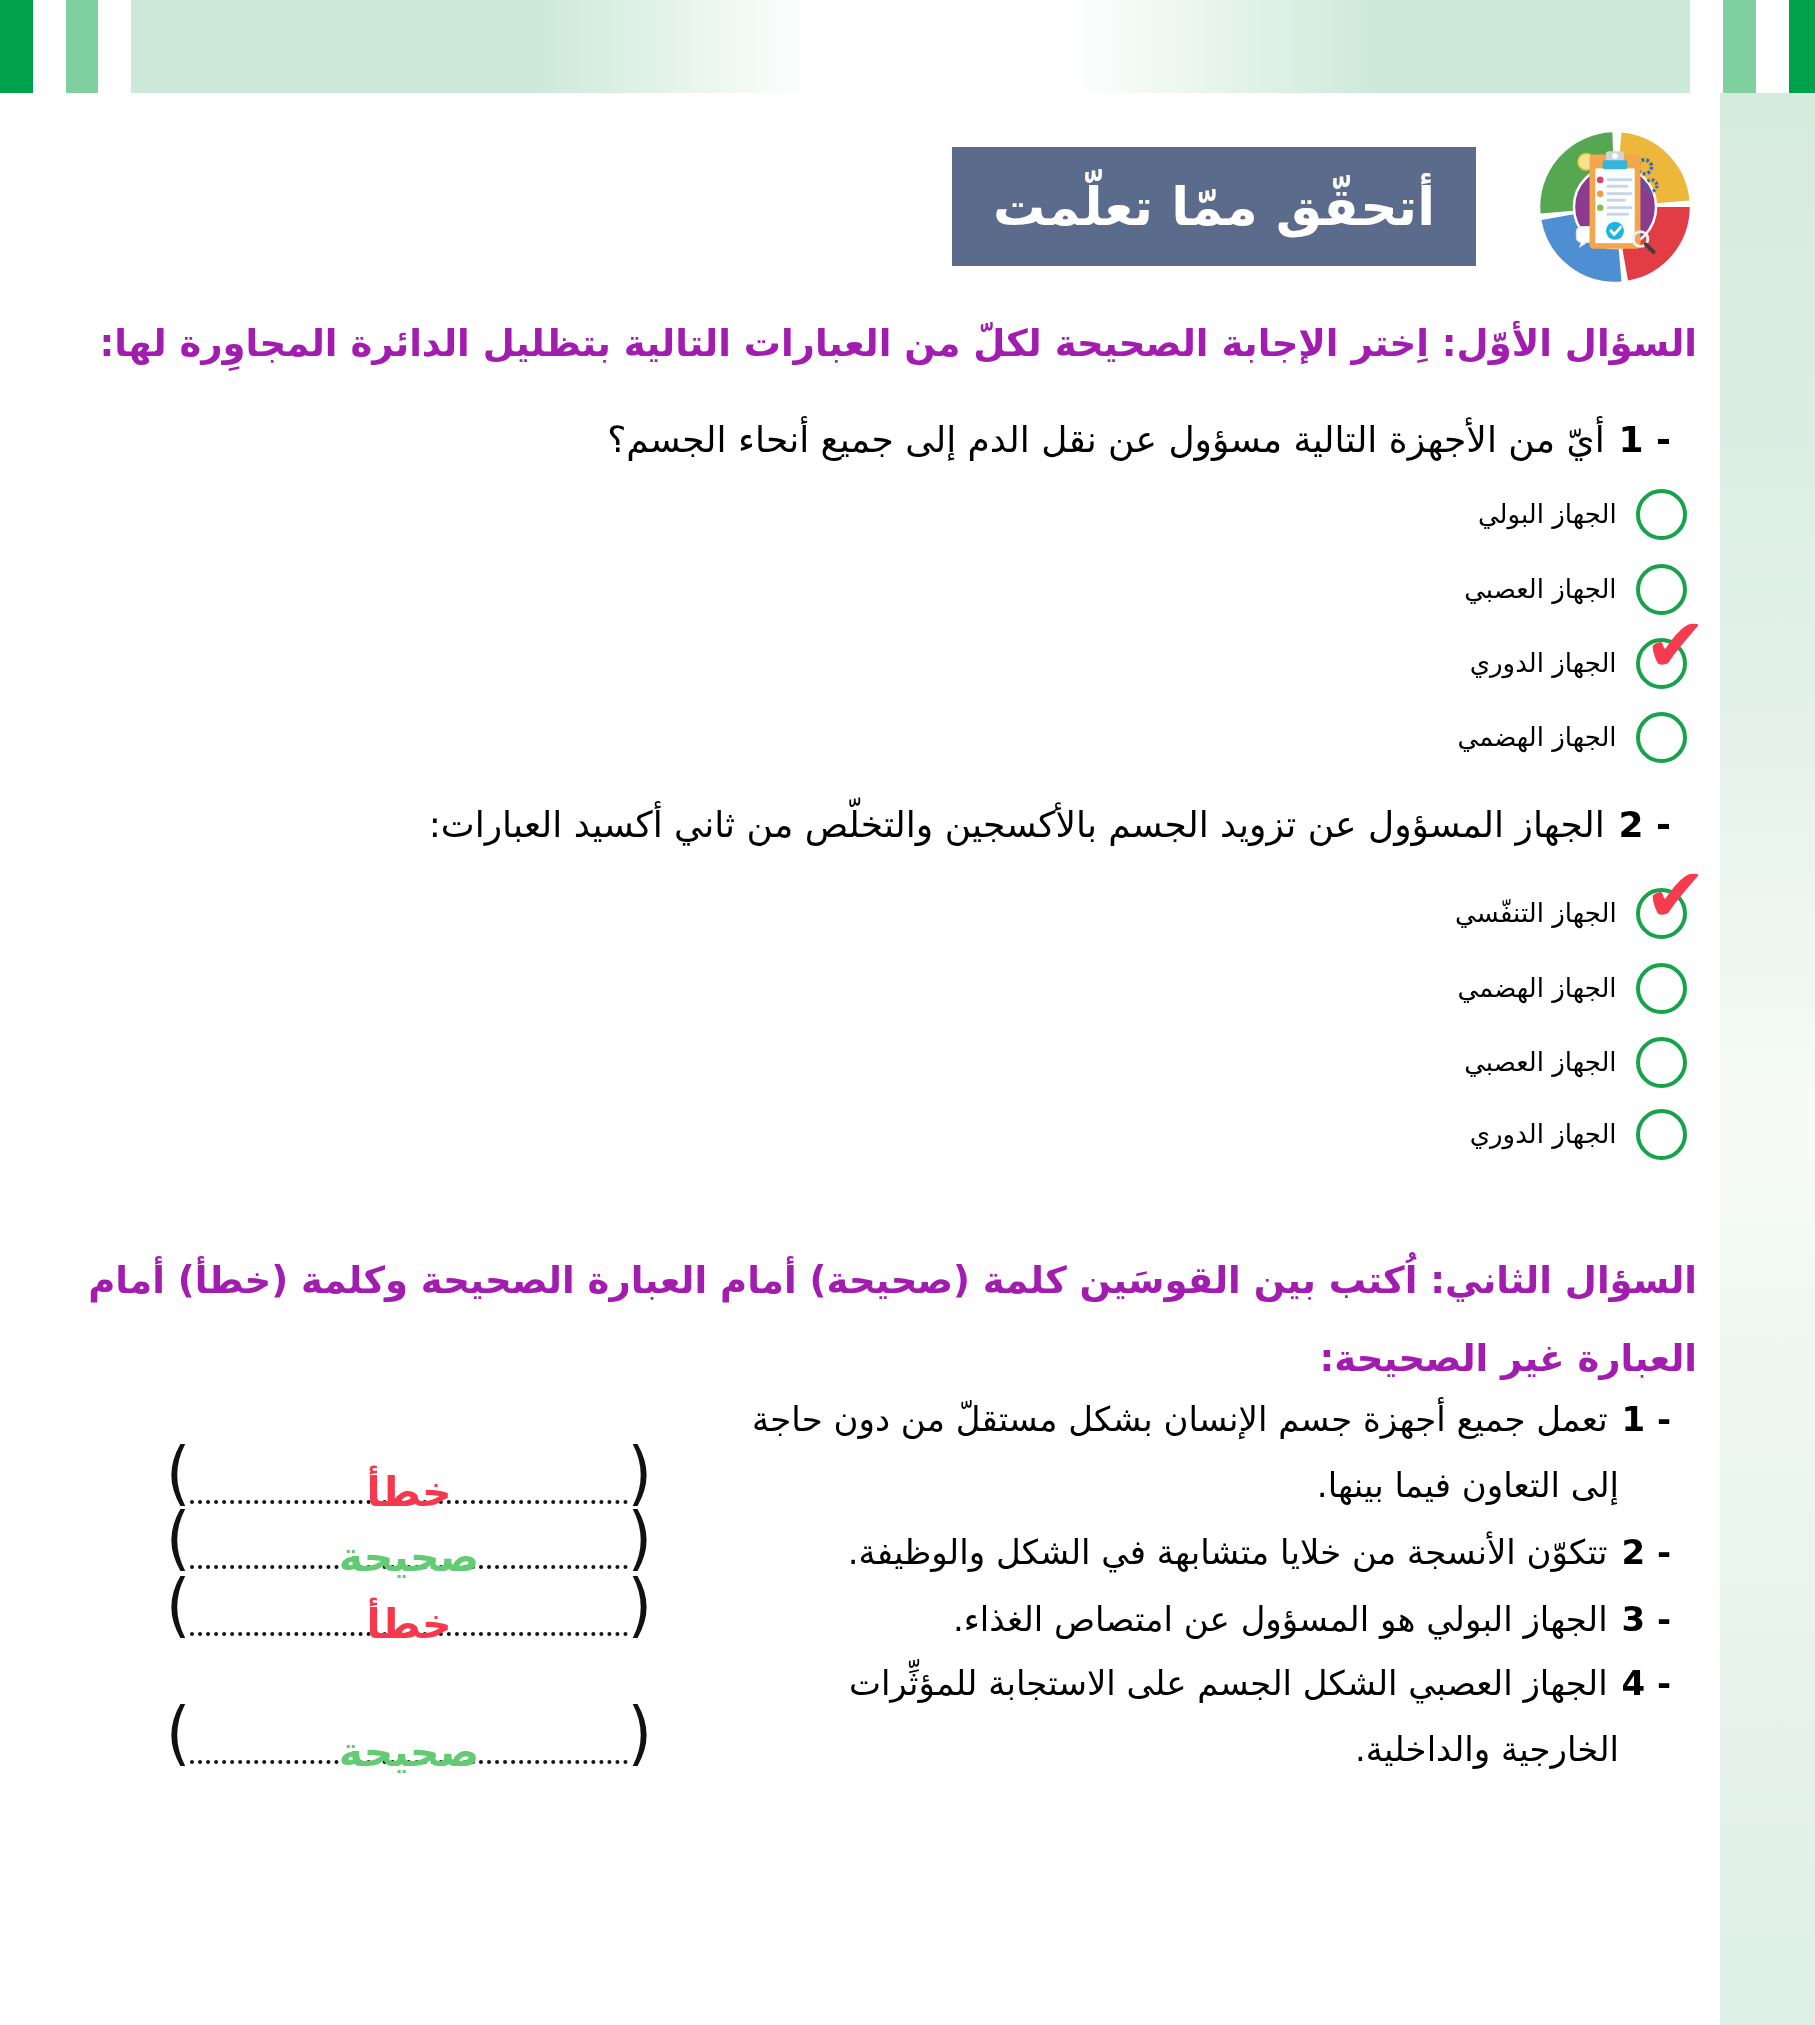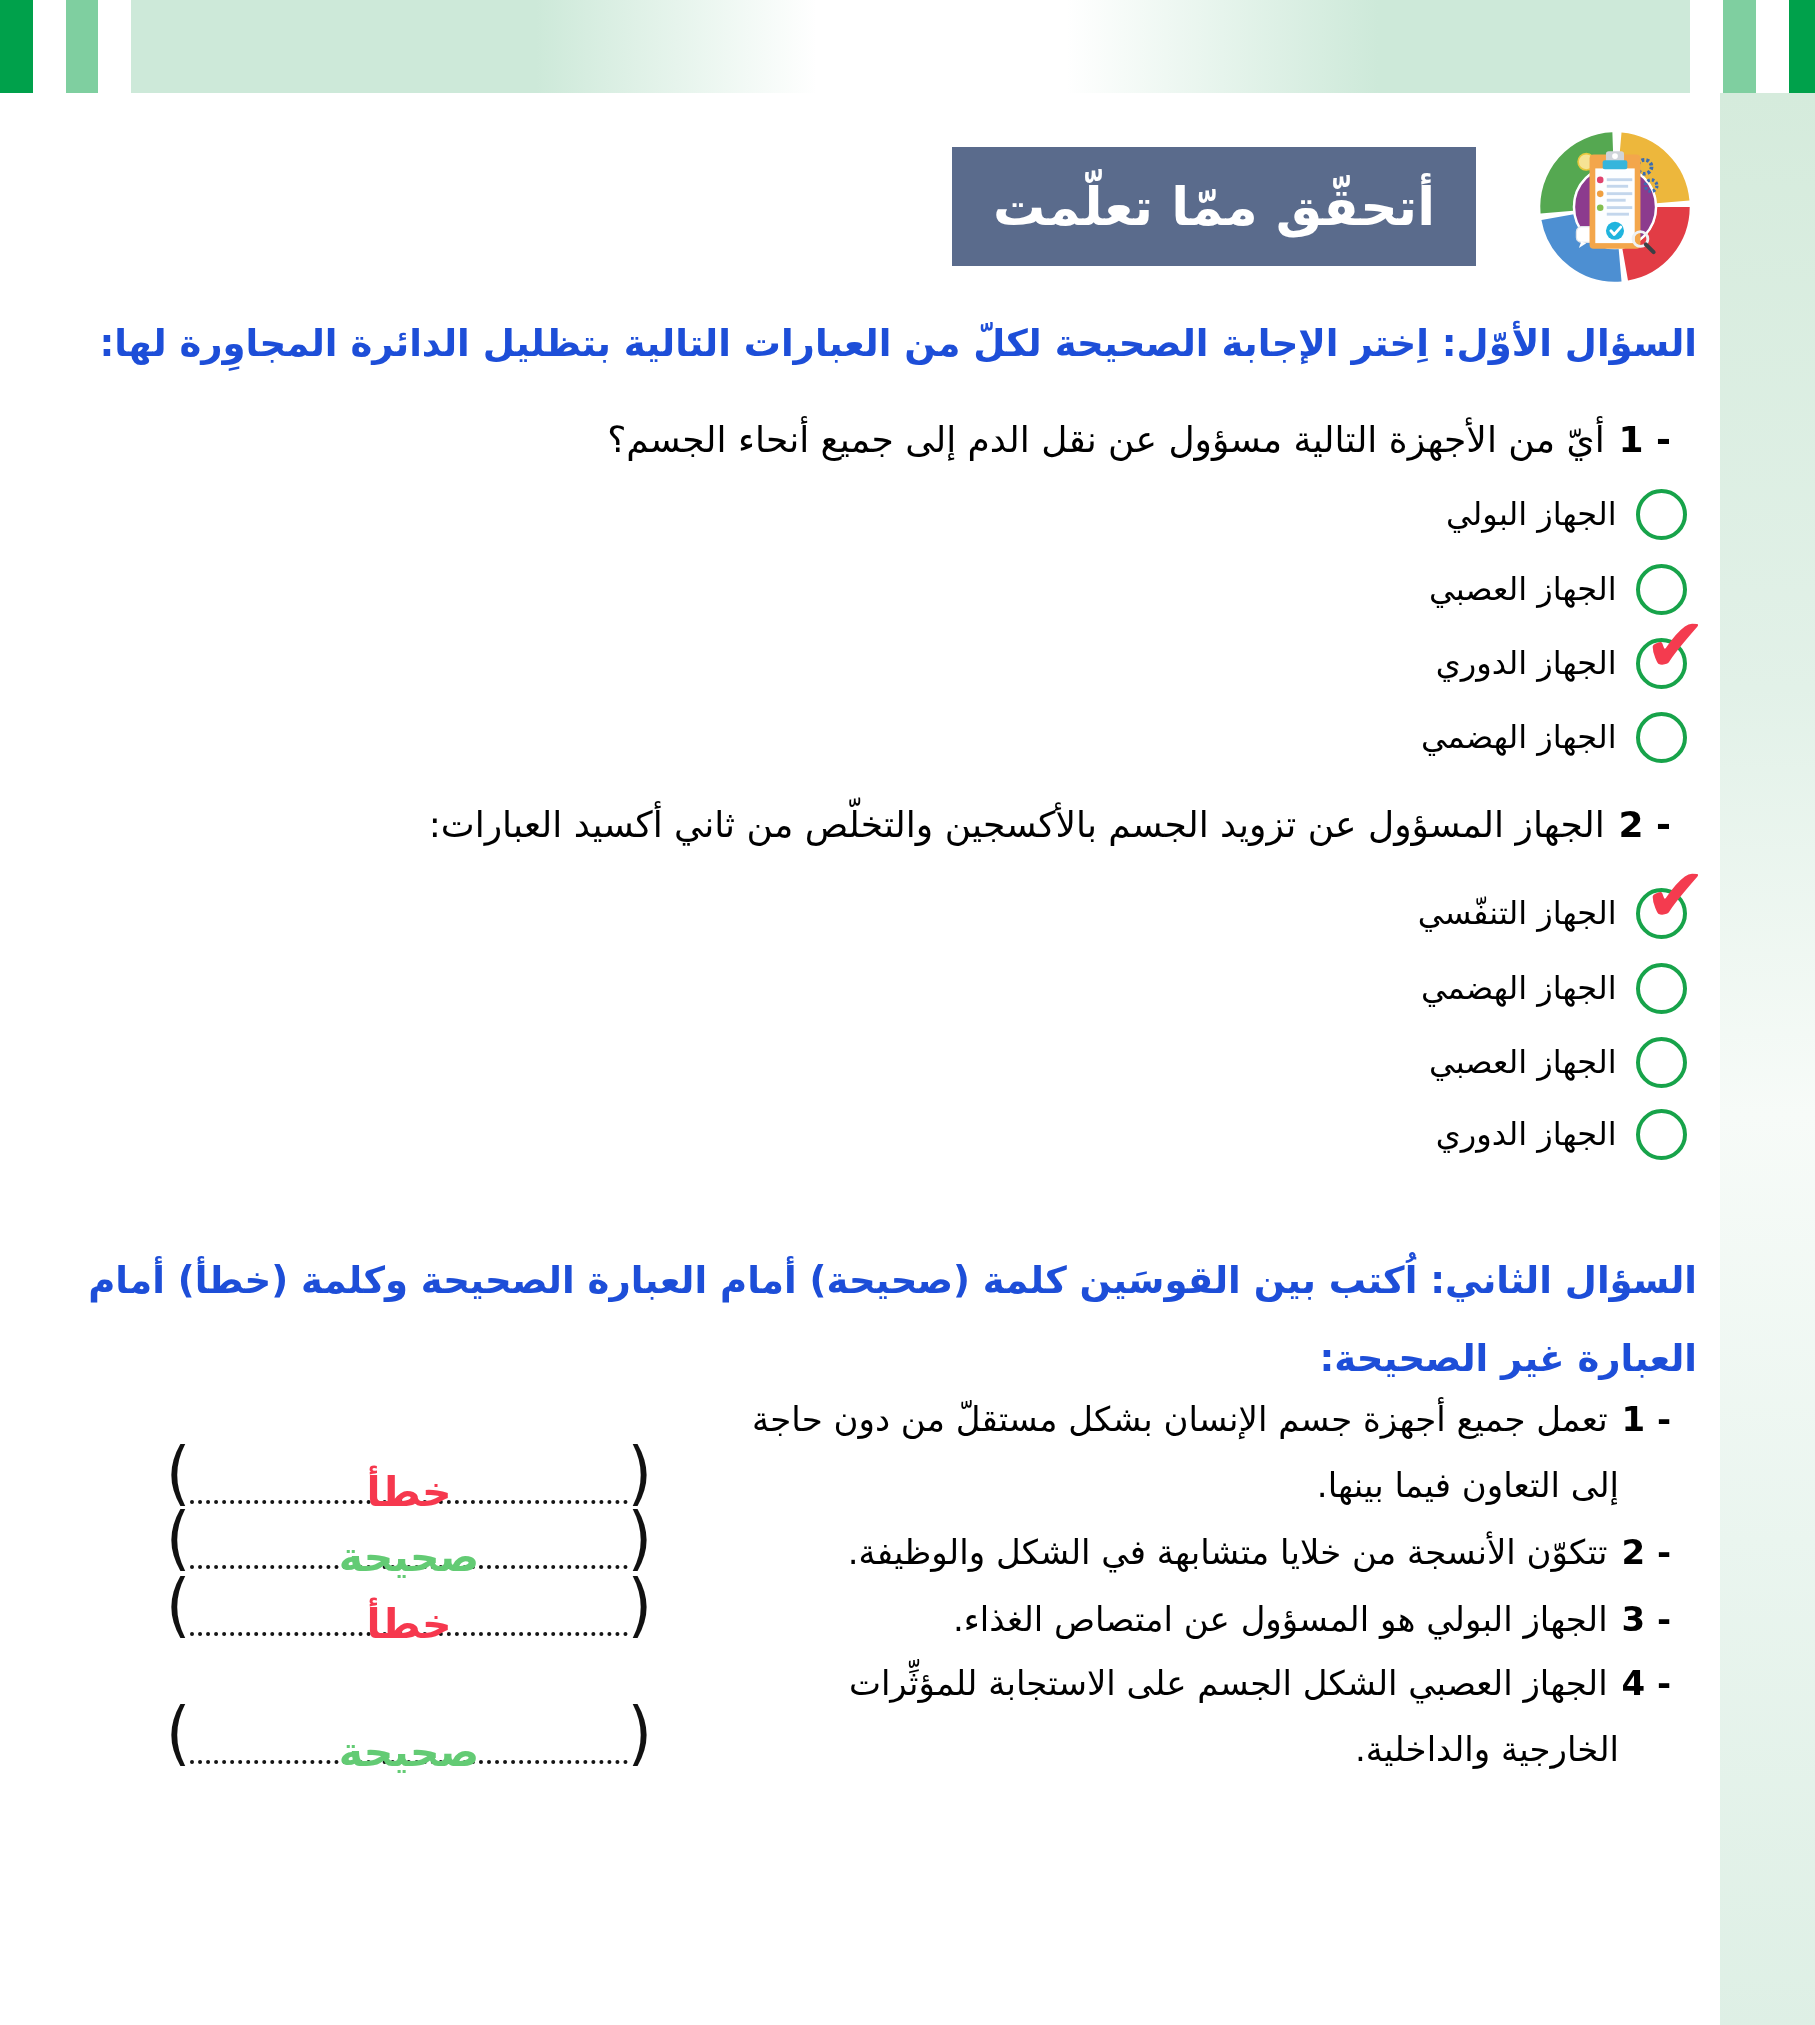--- a/index.html
+++ b/index.html
@@ -19,31 +19,31 @@
   .stripe.mid-r{left:1723px;width:33px;background:#7fcfa0;}
   .stripe.dark-r{left:1789px;width:26px;background:#00a14b;}
   .side-strip{position:absolute;left:1720px;top:93px;width:95px;height:2127px;
     background:linear-gradient(180deg,#d5ebdc 0%,#e2f1e8 28%,#f7fbf8 48%,#eaf5ef 68%,#d9ede1 100%);}
   
   .banner{position:absolute;left:952px;top:147px;width:524px;height:119px;
     background:#5a6b8c;display:flex;align-items:center;justify-content:center;}
   .banner-title{color:#ffffff;font-size:52px;font-weight:700;white-space:nowrap;line-height:1;}
   .badge{position:absolute;left:1537px;top:129px;width:156px;height:156px;}
   
-  .h-line{position:absolute;right:118px;font-size:37px;font-weight:700;color:#1d4ed8;white-space:nowrap;direction:rtl;}
+  .h-line{position:absolute;right:118px;font-size:37px;font-weight:700;color:#a21caf;white-space:nowrap;direction:rtl;}
   .item-line{position:absolute;right:144px;font-size:36px;font-weight:400;color:#000;white-space:nowrap;direction:rtl;display:flex;gap:13.8px;}
   .item-line .num{font-weight:700;direction:ltr;}
   .stmt-line{position:absolute;right:144px;font-size:34px;font-weight:400;color:#000;white-space:nowrap;direction:rtl;display:flex;gap:13.8px;}
   .stmt-line .num{font-weight:700;direction:ltr;}
   .stmt-cont{position:absolute;right:196px;font-size:34px;font-weight:400;color:#000;white-space:nowrap;direction:rtl;}
   
   .opt-row{position:absolute;right:128px;height:52px;display:flex;direction:rtl;align-items:center;gap:19.4px;}
   .radio{width:43px;height:43px;border:4.5px solid #17a34a;border-radius:50%;background:transparent;position:relative;flex:0 0 auto;}
   .radio .check{position:absolute;left:4px;top:-34px;font-size:75px;line-height:1;color:#f43b4f;font-weight:700;}
-  .opt-label{font-size:32px;color:#000;white-space:nowrap;line-height:52px;}
+  .opt-label{font-size:26px;color:#000;white-space:nowrap;line-height:52px;}
   
   .answer{position:absolute;left:166px;width:486px;height:60px;display:flex;align-items:flex-end;direction:ltr;}
   .paren{font-size:62px;line-height:0.85;font-weight:400;color:#111;transform:scaleY(1.12);transform-origin:bottom;}
   .ans-mid{flex:1;height:100%;border-bottom:4px dotted #141414;position:relative;}
   .ans-word{position:absolute;left:50%;transform:translateX(-50%);bottom:-16px;font-size:41px;font-weight:700;white-space:nowrap;}
   .ans-word.red{color:#f6384e;}
   .ans-word.green{color:#63cb74;}
 </style>
 </head>
 <body>

